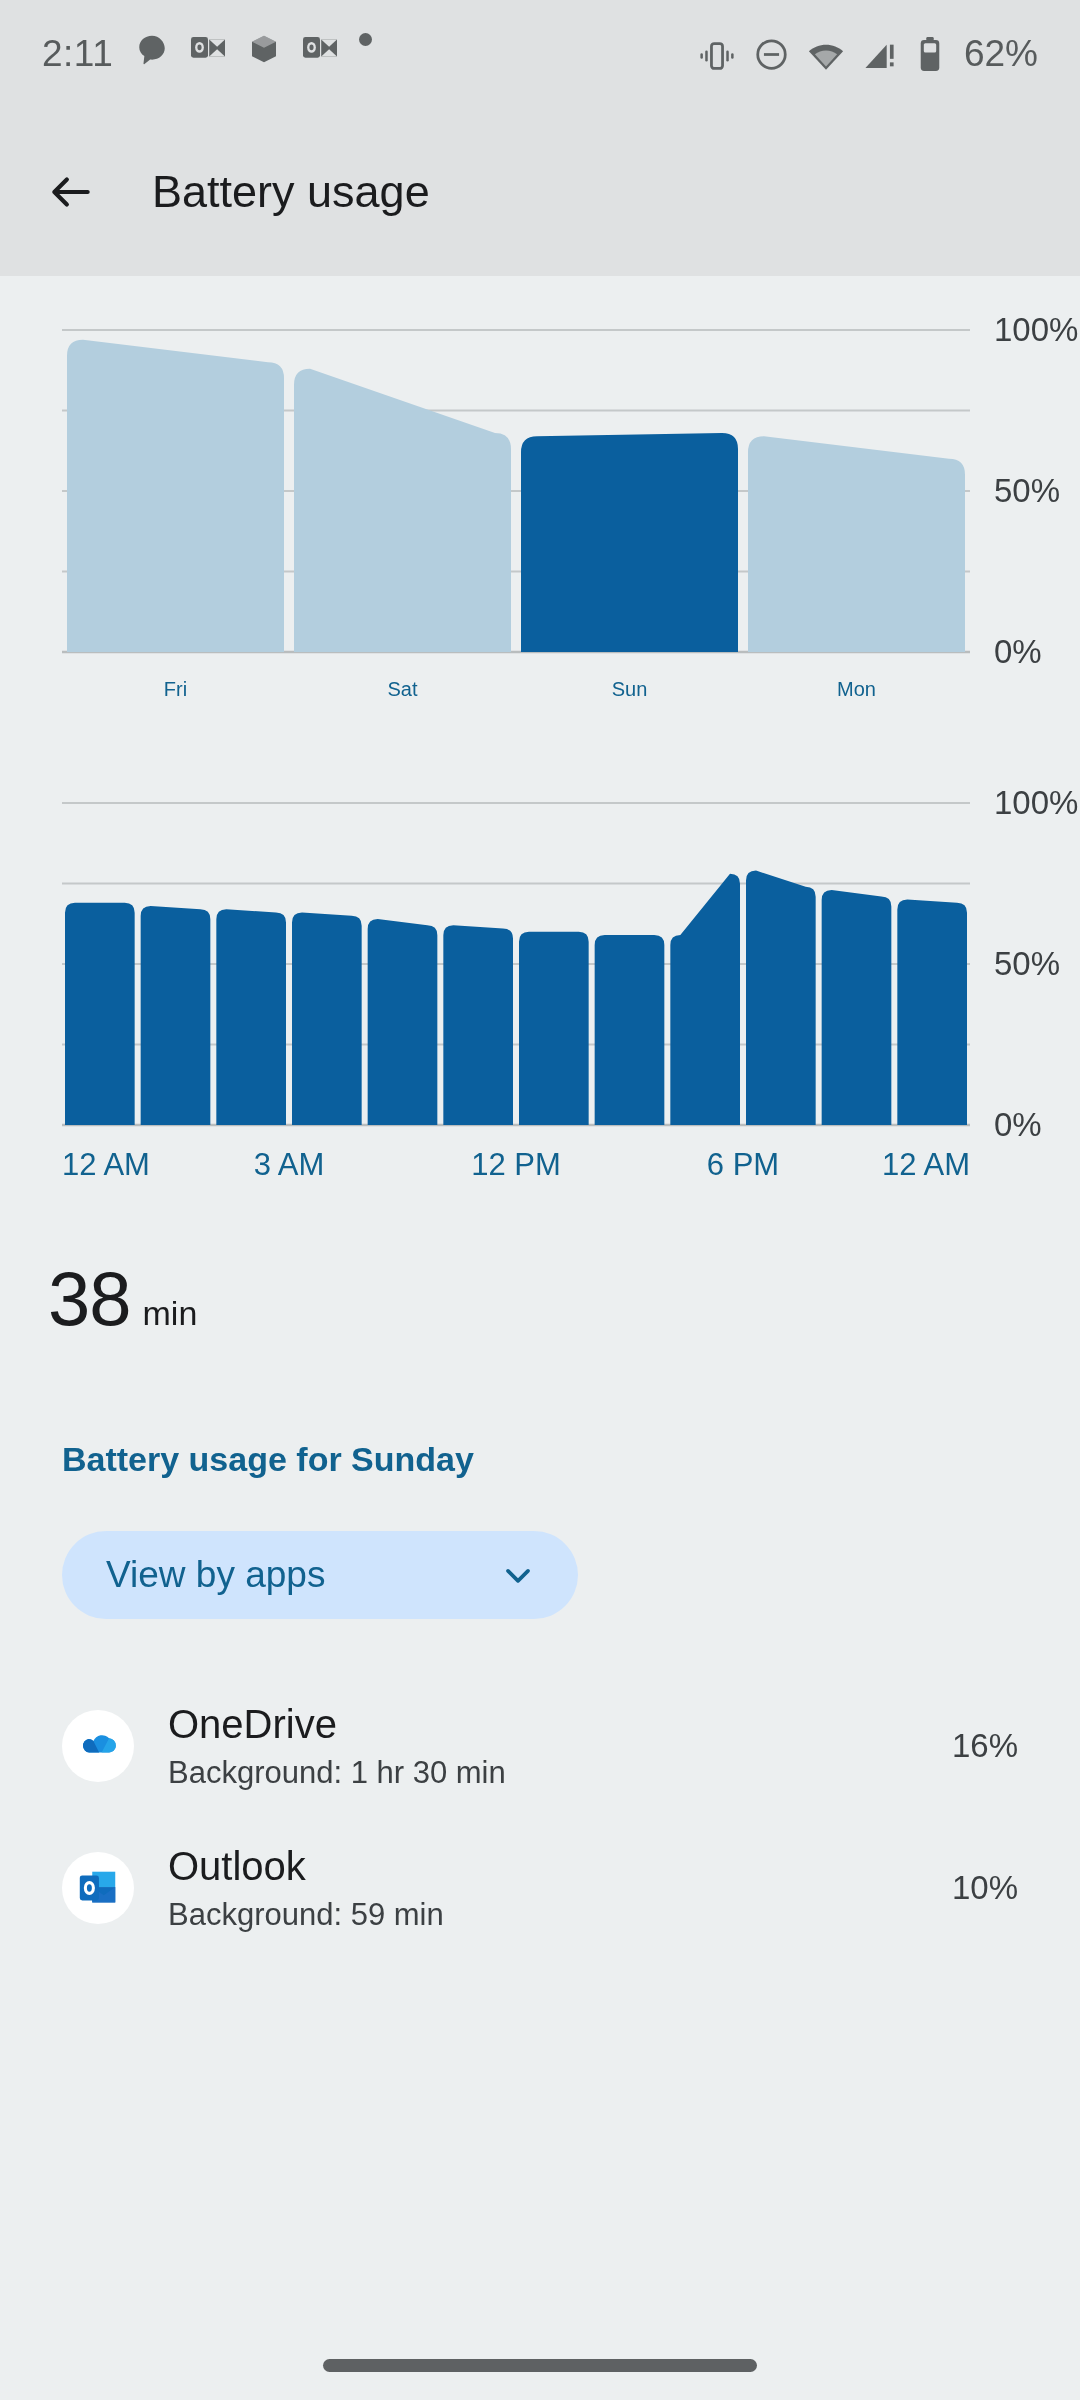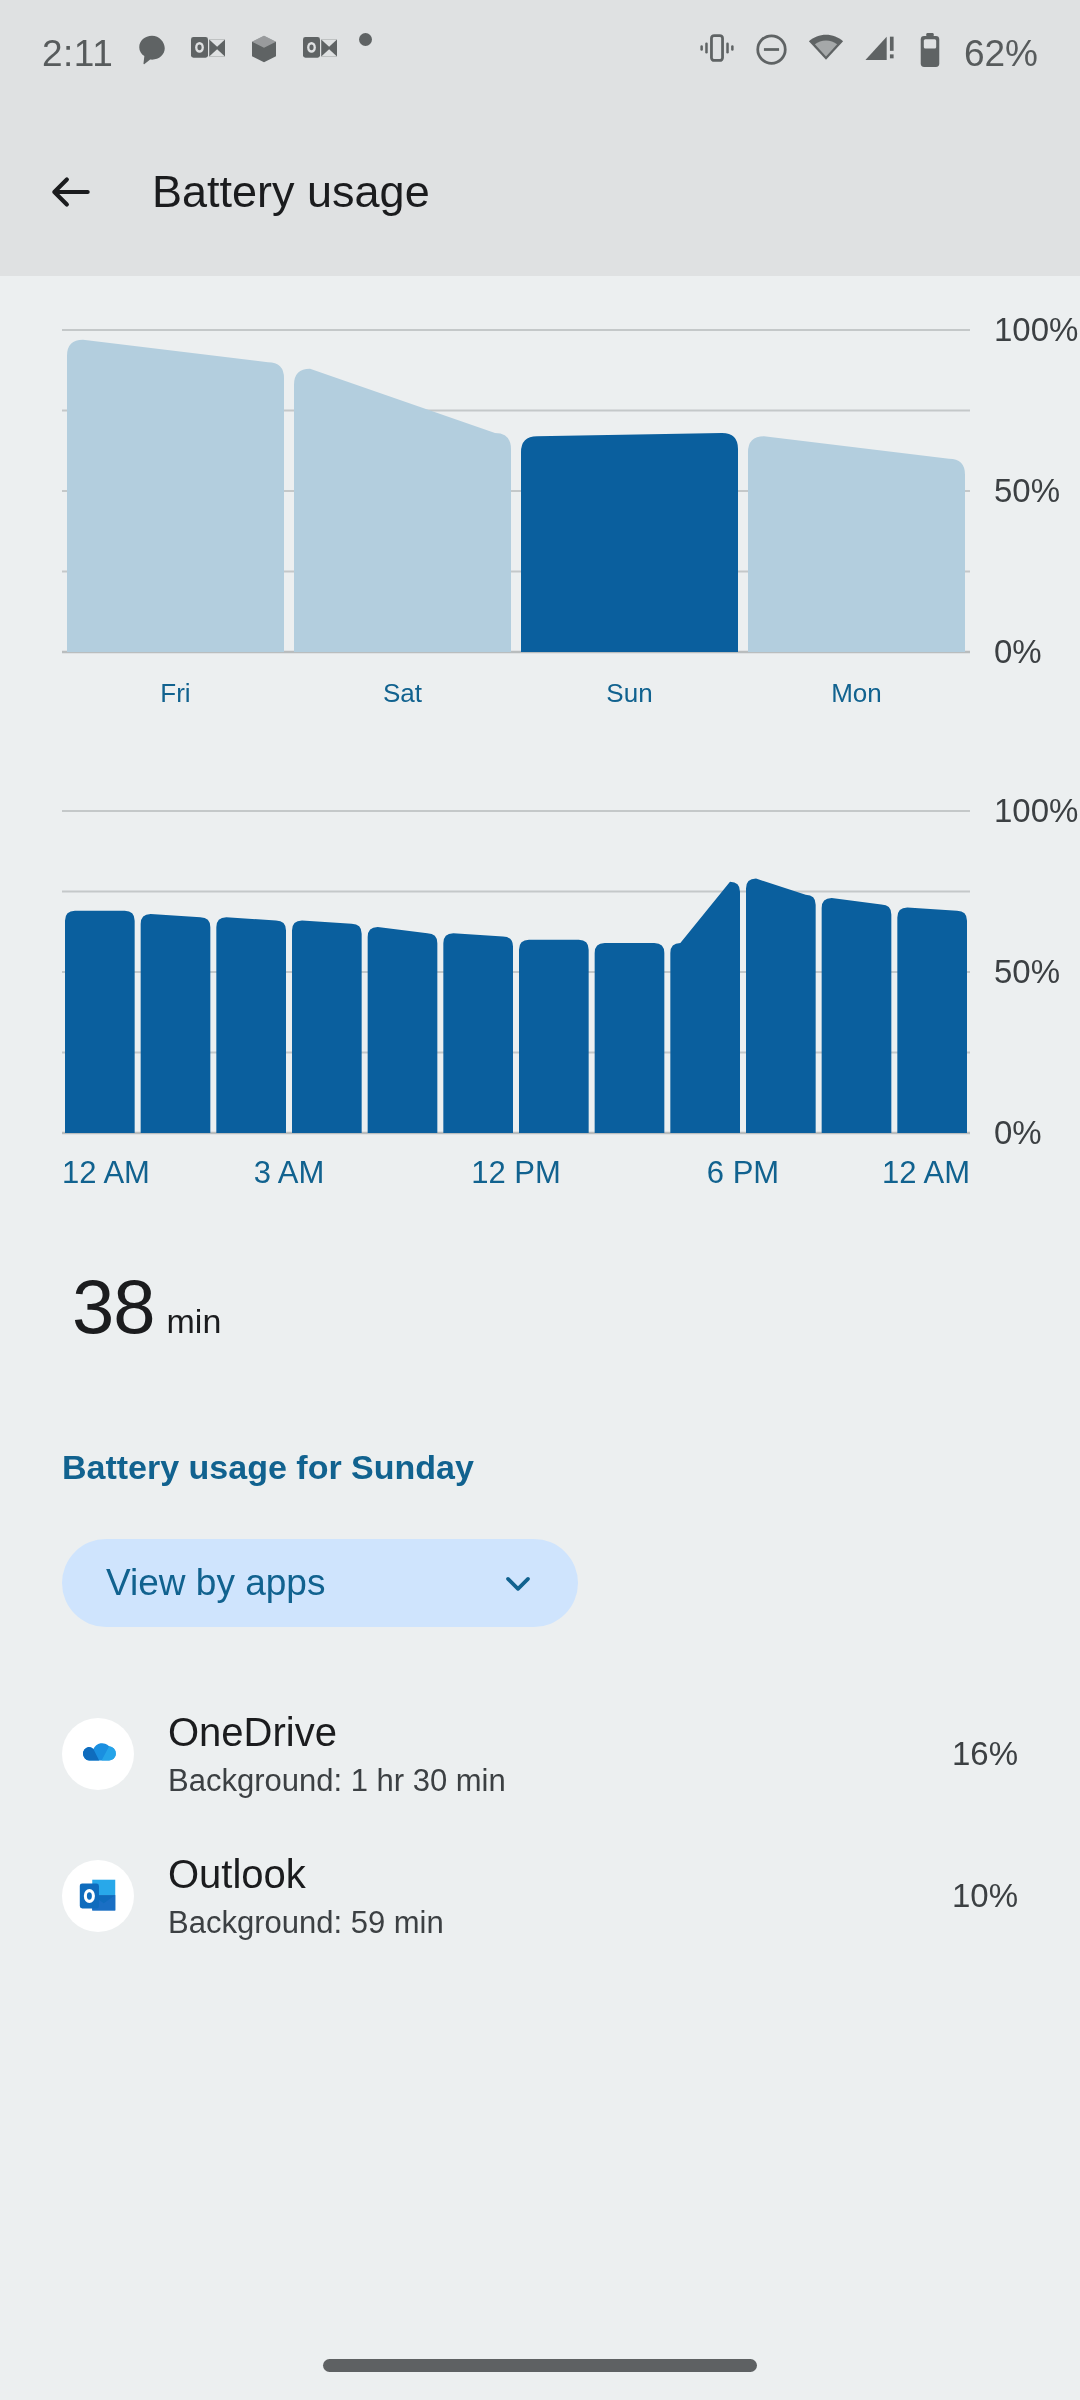--- a/index.html
+++ b/index.html
@@ -10,46 +10,46 @@
     overflow:hidden;
   }
   
   .statusbar{
     height:108px; background:#dfe1e2;
     display:flex; align-items:center;
     padding:0 42px; position:relative;
   }
   .sb-left{display:flex;align-items:flex-start;gap:22px;}
   .sb-time{font-size:37px;color:#575b5c;letter-spacing:.5px;}
-  .sb-right{position:absolute;right:42px;display:flex;align-items:flex-start;gap:20px;}
+  .sb-right{position:absolute;right:42px;display:flex;align-items:flex-end;gap:20px;}
   .sb-batt-pct{font-size:37px;color:#575b5c;margin-left:2px;}
   .icon{display:block;}
   .sb-dot{width:13px;height:13px;border-radius:50%;background:#5f6364;}
   
   .appbar{
     height:168px;background:#dfe1e2;
     display:flex;align-items:center;padding:0 42px;gap:52px;
   }
   .back-btn{width:58px;height:58px;display:flex;align-items:center;justify-content:center;}
   .appbar-title{font-size:45px;color:#1b1c1e;}
   
   .content{background:#eceff0;padding-top:0;}
   .chart-block{position:relative;padding:0 0 0 0;}
   .chart-wrap{position:relative;margin:0 110px 0 62px;}
   .ylabels{position:absolute;right:-108px;top:0;height:100%;width:108px;}
   .ylabel{position:absolute;font-size:33px;color:#3c4043;left:24px;transform:translateY(-50%);white-space:nowrap;}
   svg.chart{display:block;width:100%;}
   .xlabels{display:flex;margin:0 110px 0 62px;}
-  .xlabel{font-size:26px;color:#11628f;text-align:center;}
+  .xlabel{font-size:20px;color:#11628f;text-align:center;}
   .xlabel-day{flex:1;}
   .xlabel-hour{position:absolute;font-size:31px;color:#11628f;transform:translateX(-50%);white-space:nowrap;}
   .hour-label-row{position:relative;height:56px;margin:0 110px 0 62px;}
   
   .section-head{font-size:34px;color:#11628f;font-weight:bold;padding:0 62px;}
-  .screen-time{padding:0 72px;display:flex;align-items:baseline;gap:12px;}
+  .screen-time{padding:0 48px;display:flex;align-items:baseline;gap:12px;}
   .st-num{font-size:76px;color:#1b1c1e;letter-spacing:-1px;}
   .st-unit{font-size:34px;color:#1b1c1e;}
   .chip{
     margin:0 62px;display:inline-flex;align-items:center;gap:0;
     background:#cfe4fd;border-radius:52px;height:88px;padding:0 40px 0 44px;
     min-width:516px;justify-content:space-between;
   }
   .chip-label{font-size:37px;color:#11628f;}
   
   .app-row{display:flex;align-items:center;padding:0 62px;height:142px;gap:34px;}

